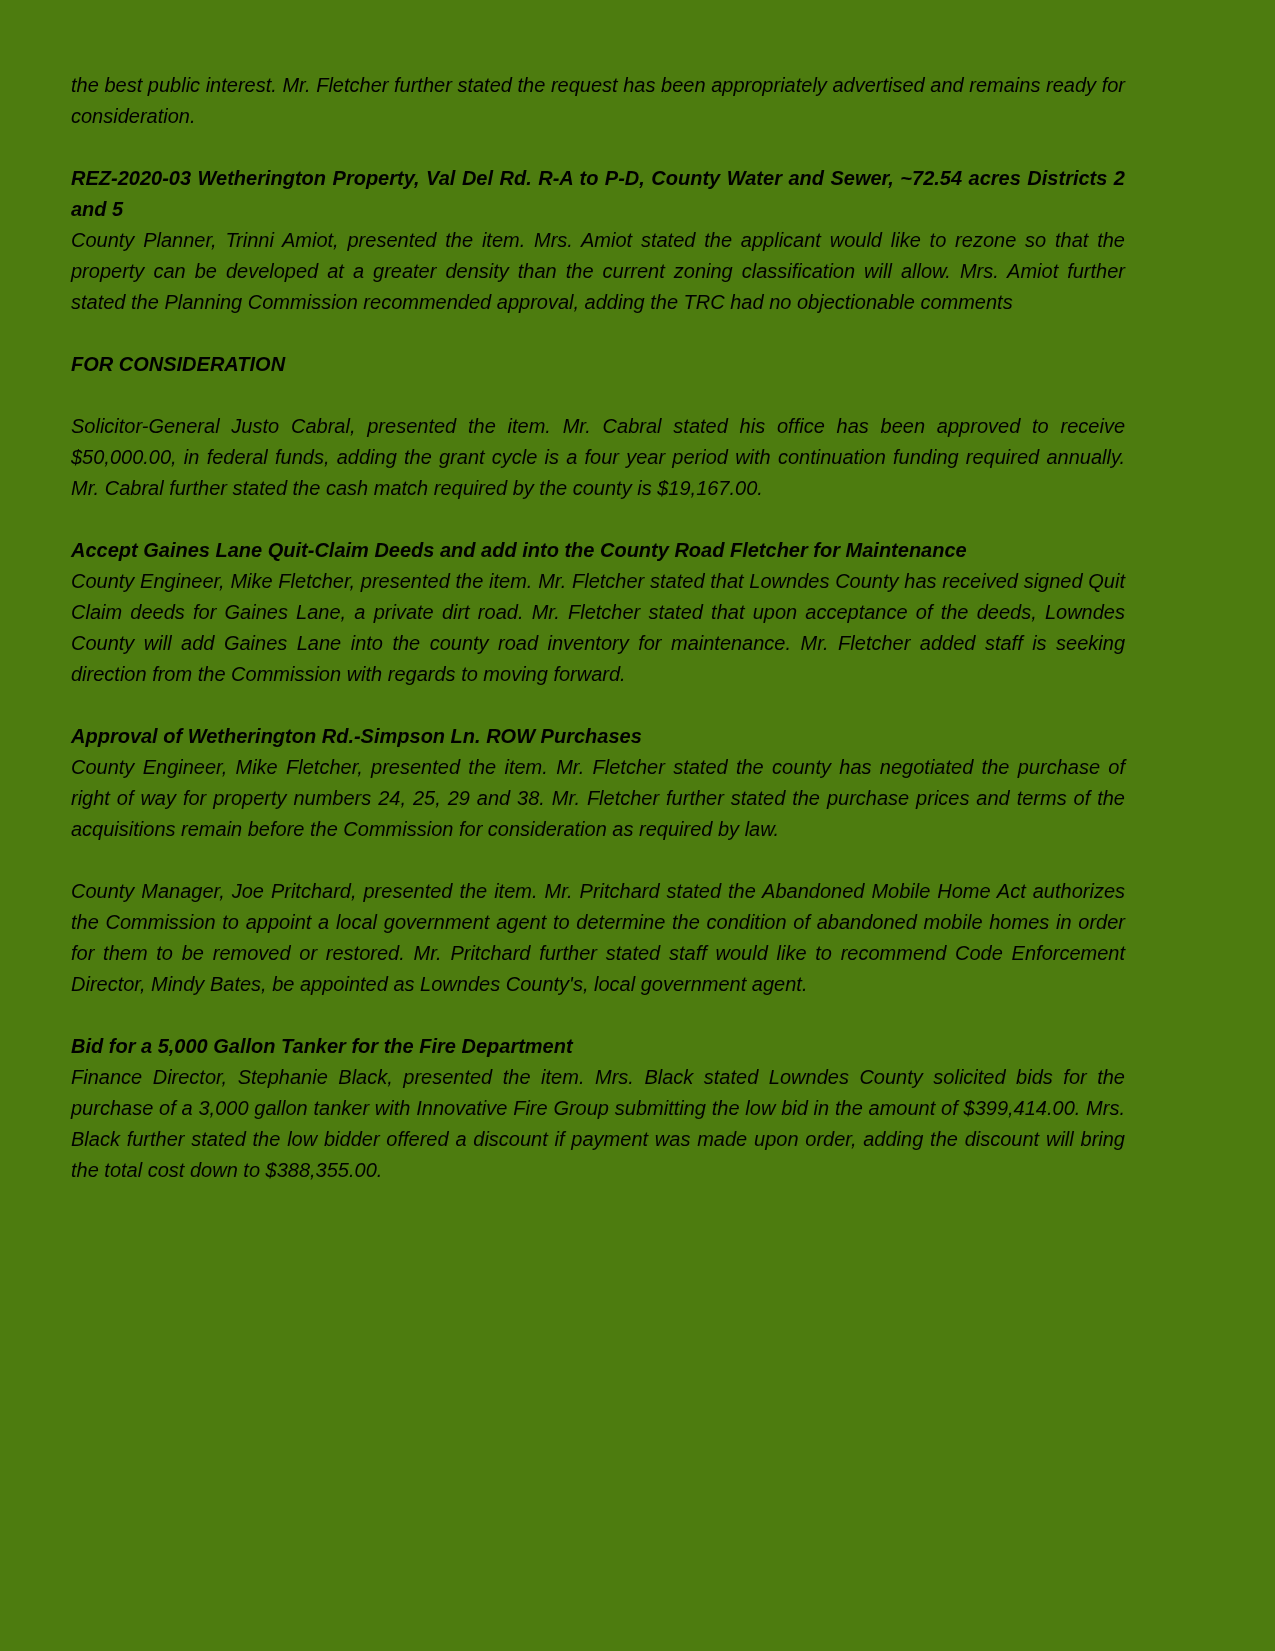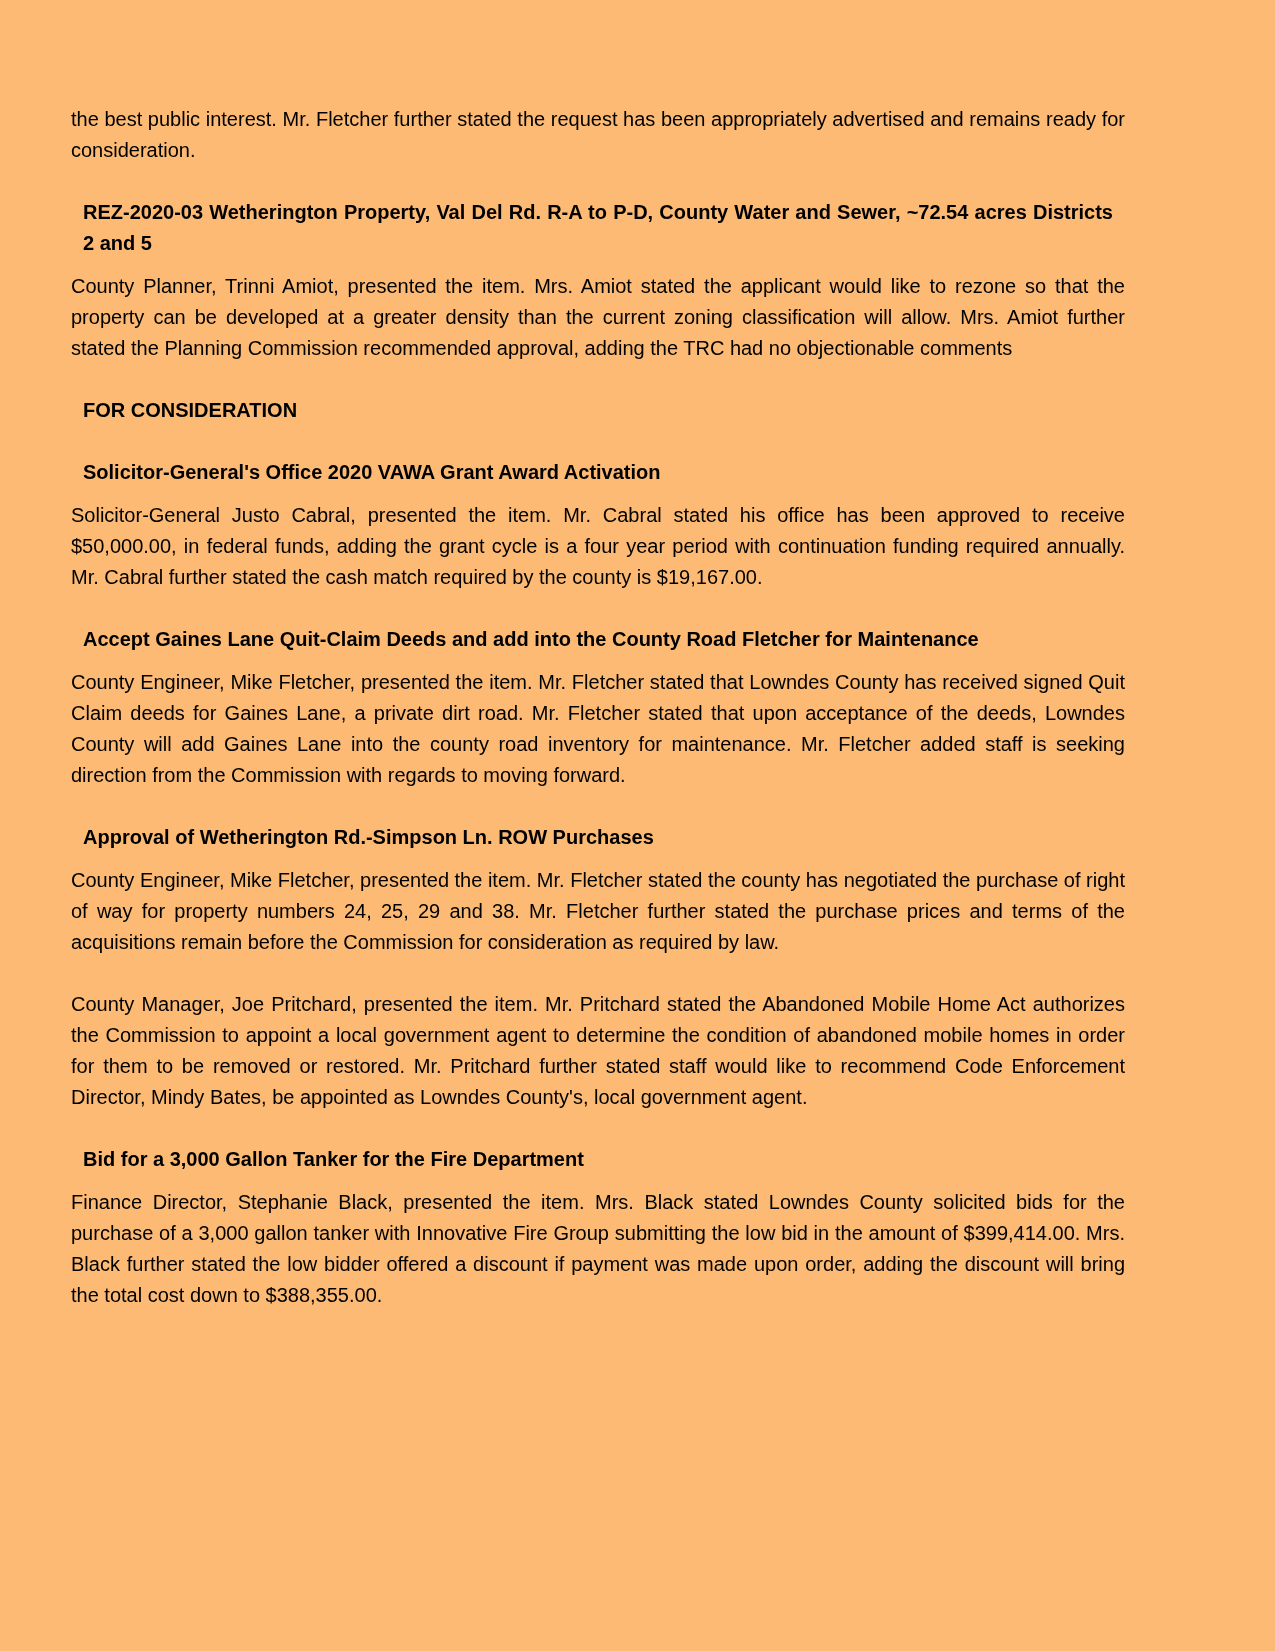--- a/index.html
+++ b/index.html
@@ -5,37 +5,38 @@
   html, body {
     margin: 0;
     padding: 0;
     background: #ffffff;
   }
   .page {
     position: relative;
     width: 1275px;
     min-height: 1651px;
     box-sizing: border-box;
-    background: #fdba74;
+    background: #4d7c0f;
     color: #000000;
     font-family: "Liberation Sans", sans-serif;
-    padding: 104px 150px 60px 71px;
+    padding: 70px 150px 60px 71px;
+    font-style: italic;
   }
   .section {
     margin: 0 0 31px 0;
   }
   .section:last-child {
     margin-bottom: 0;
   }
   .doc-heading {
     font-size: 20px;
     line-height: 31px;
     font-weight: bold;
     text-align: justify;
-    margin: 12px;
+    margin: 0;
   }
   .doc-paragraph {
     font-size: 20px;
     line-height: 31px;
     font-weight: normal;
     text-align: justify;
     margin: 0;
   }
 </style>
 </head>
@@ -50,37 +51,36 @@
   <div class="section">
     <h2 class="doc-heading">REZ-2020-03 Wetherington Property, Val Del Rd. R-A to P-D, County Water and Sewer, ~72.54 acres Districts 2 and 5</h2>
     <p class="doc-paragraph">County Planner, Trinni Amiot, presented the item.  Mrs. Amiot stated the applicant would like to rezone so that the property can be developed at a greater density than the current zoning classification will allow.  Mrs. Amiot further stated the Planning Commission recommended approval, adding the TRC had no objectionable comments</p>
   </div>
 
   <div class="section">
     <h2 class="doc-heading">FOR CONSIDERATION</h2>
   </div>
 
   <div class="section">
-    <h2 class="doc-heading">Solicitor-General's Office 2020 VAWA Grant Award Activation</h2>
     <p class="doc-paragraph">Solicitor-General Justo Cabral, presented the item.  Mr. Cabral stated his office has been approved to receive $50,000.00, in federal funds, adding the grant cycle is a four year period with continuation funding required annually.  Mr. Cabral further stated the cash match required by the county is $19,167.00.</p>
   </div>
 
   <div class="section">
     <h2 class="doc-heading">Accept Gaines Lane Quit-Claim Deeds and add into the County Road Fletcher for Maintenance</h2>
     <p class="doc-paragraph">County Engineer, Mike Fletcher, presented the item.  Mr. Fletcher stated that Lowndes County has received signed Quit Claim deeds for Gaines Lane, a private dirt road.  Mr. Fletcher stated that upon acceptance of the deeds, Lowndes County will add Gaines Lane into the county road inventory for maintenance.  Mr. Fletcher added staff is seeking direction from the Commission with regards to moving forward.</p>
   </div>
 
   <div class="section">
     <h2 class="doc-heading">Approval of Wetherington Rd.-Simpson Ln. ROW Purchases</h2>
     <p class="doc-paragraph">County Engineer, Mike Fletcher, presented the item.  Mr. Fletcher stated the county has negotiated the purchase of right of way for property numbers 24, 25, 29 and 38.  Mr. Fletcher further stated the purchase prices and terms of the acquisitions remain before the Commission for consideration as required by law.</p>
   </div>
 
   <div class="section">
     <p class="doc-paragraph">County Manager, Joe Pritchard, presented the item.  Mr. Pritchard stated the Abandoned Mobile Home Act authorizes the Commission to appoint a local government agent to determine the condition of abandoned mobile homes in order for them to be removed or restored.  Mr. Pritchard further stated staff would like to recommend Code Enforcement Director, Mindy Bates, be appointed as Lowndes County's, local government agent.</p>
   </div>
 
 
   <div class="section">
-    <h2 class="doc-heading">Bid for a 3,000 Gallon Tanker for the Fire Department</h2>
+    <h2 class="doc-heading">Bid for a 5,000 Gallon Tanker for the Fire Department</h2>
     <p class="doc-paragraph">Finance Director, Stephanie Black, presented the item.  Mrs. Black stated Lowndes County solicited bids for the purchase of a 3,000 gallon tanker with Innovative Fire Group submitting the low bid in the amount of $399,414.00.  Mrs. Black further stated the low bidder offered a discount if payment was made upon order, adding the discount will bring the total cost down to $388,355.00.</p>
   </div>
 
 </div>
 
 </body></html>

